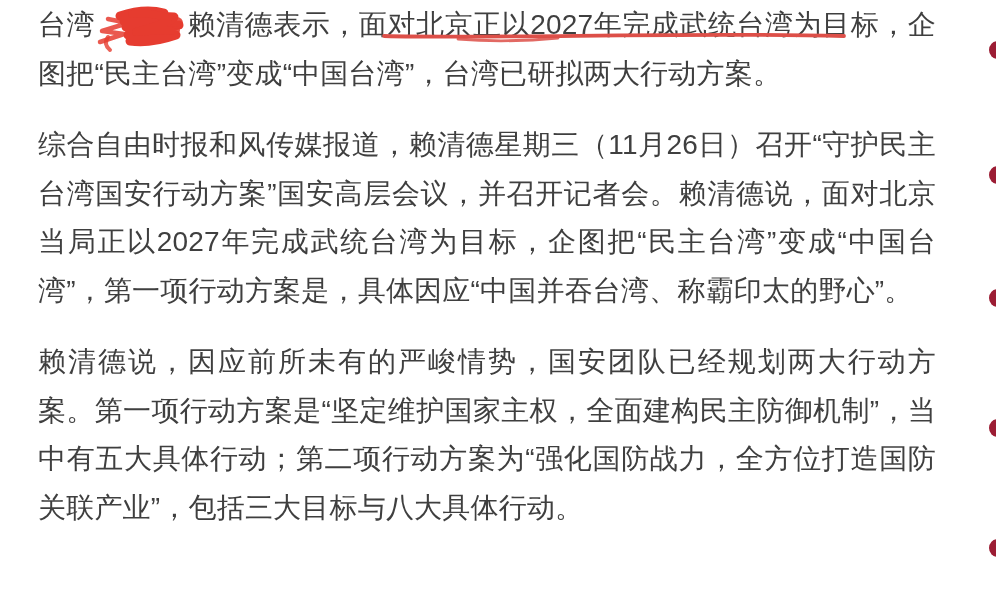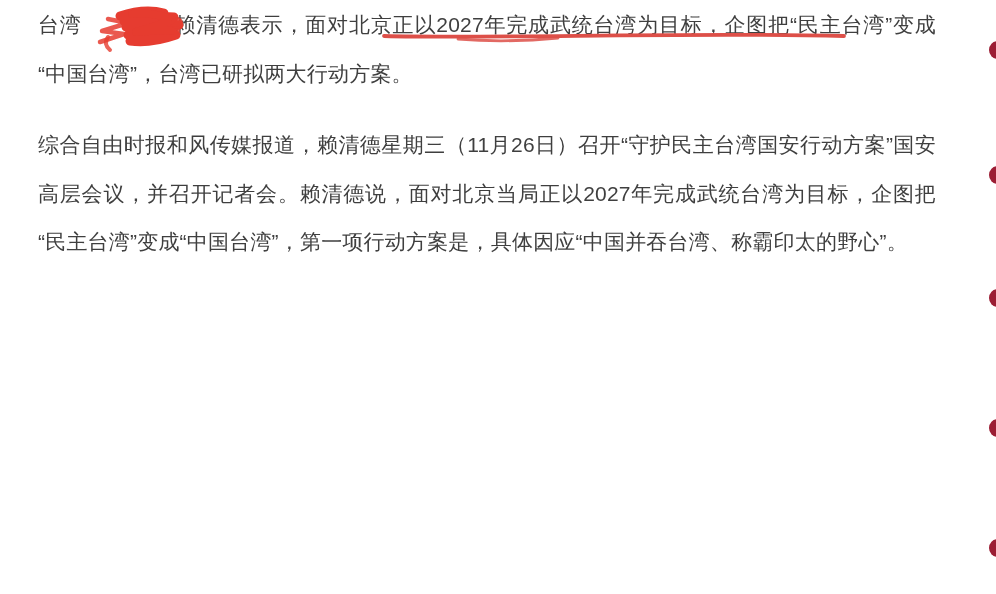--- a/index.html
+++ b/index.html
@@ -11,21 +11,21 @@
     overflow: hidden;
     position: relative;
     font-family: "Liberation Sans", sans-serif;
   }
   .article {
     position: absolute;
     left: 38px;
     top: 1px;
     width: 898px;
     color: #3f3f3f;
-    font-size: 21px;
+    font-size: 28px;
     line-height: 48.5px;
     text-align: justify;
     letter-spacing: 0.2px;
   }
   .article p {
     margin: 0 0 23px 0;
     padding: 0;
   }
   .redacted-gap {
     display: inline-block;
@@ -53,20 +53,21 @@
     height: 18px;
     border-radius: 50%;
   }
 </style>
 </head>
 <body>
 
 <div class="article">
   <p><span>台湾</span><span class="redacted-gap"></span><span>赖清德表示，面对北京正以2027年完成武统台湾为目标，企图把“民主台湾”变成“中国台湾”，台湾已研拟两大行动方案。</span></p>
   <p>综合自由时报和风传媒报道，赖清德星期三（11月26日）召开“守护民主台湾国安行动方案”国安高层会议，并召开记者会。赖清德说，面对北京当局正以2027年完成武统台湾为目标，企图把“民主台湾”变成“中国台湾”，第一项行动方案是，具体因应“中国并吞台湾、称霸印太的野心”。</p>
+  <p>赖清德说，因应前所未有的严峻情势，国安团队已经规划两大行动方案。第一项行动方案是“坚定维护国家主权，全面建构民主防御机制”，当中有五大具体行动；第二项行动方案为“强化国防战力，全方位打造国防关联产业”，包括三大目标与八大具体行动。</p>
 </div>
 
 <svg id="scribble-svg" class="overlay" width="104" height="52" viewBox="0 0 104 52">
   <g fill="none" stroke="#e63c30" stroke-linecap="round" stroke-linejoin="round">
     <path d="M14,40 L38,32 L16,29 L42,21 L22,17" stroke-width="4.5" opacity="0.85"></path>
     <path d="M22,35 Q17,42 24,48" stroke-width="4" opacity="0.8"></path>
     <path d="M34,14 Q58,6 78,11 Q52,15 38,19 Q68,13 88,15 Q56,23 40,25 Q74,21 93,23 Q60,31 42,33 Q76,29 90,33 Q64,42 44,39" stroke-width="9"></path>
     <path d="M46,12 Q70,10 86,18 Q66,26 50,30 Q78,28 90,28" stroke-width="8" opacity="0.9"></path>
   </g>
   <circle cx="91" cy="21" r="6" fill="#e63c30" opacity="0.9"></circle>

